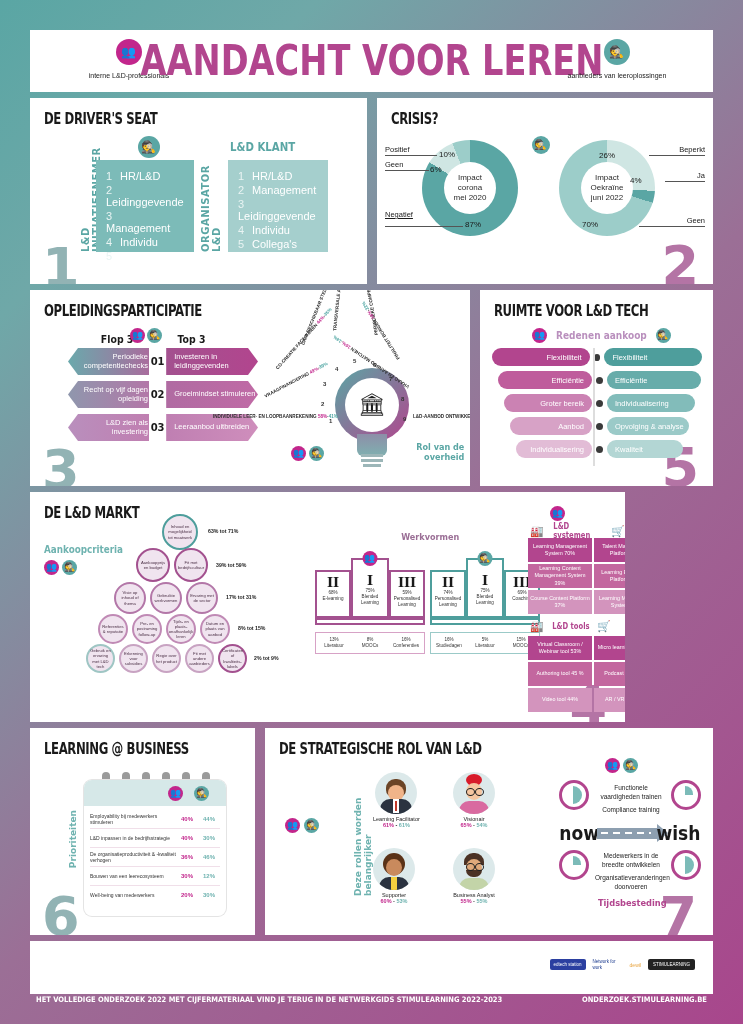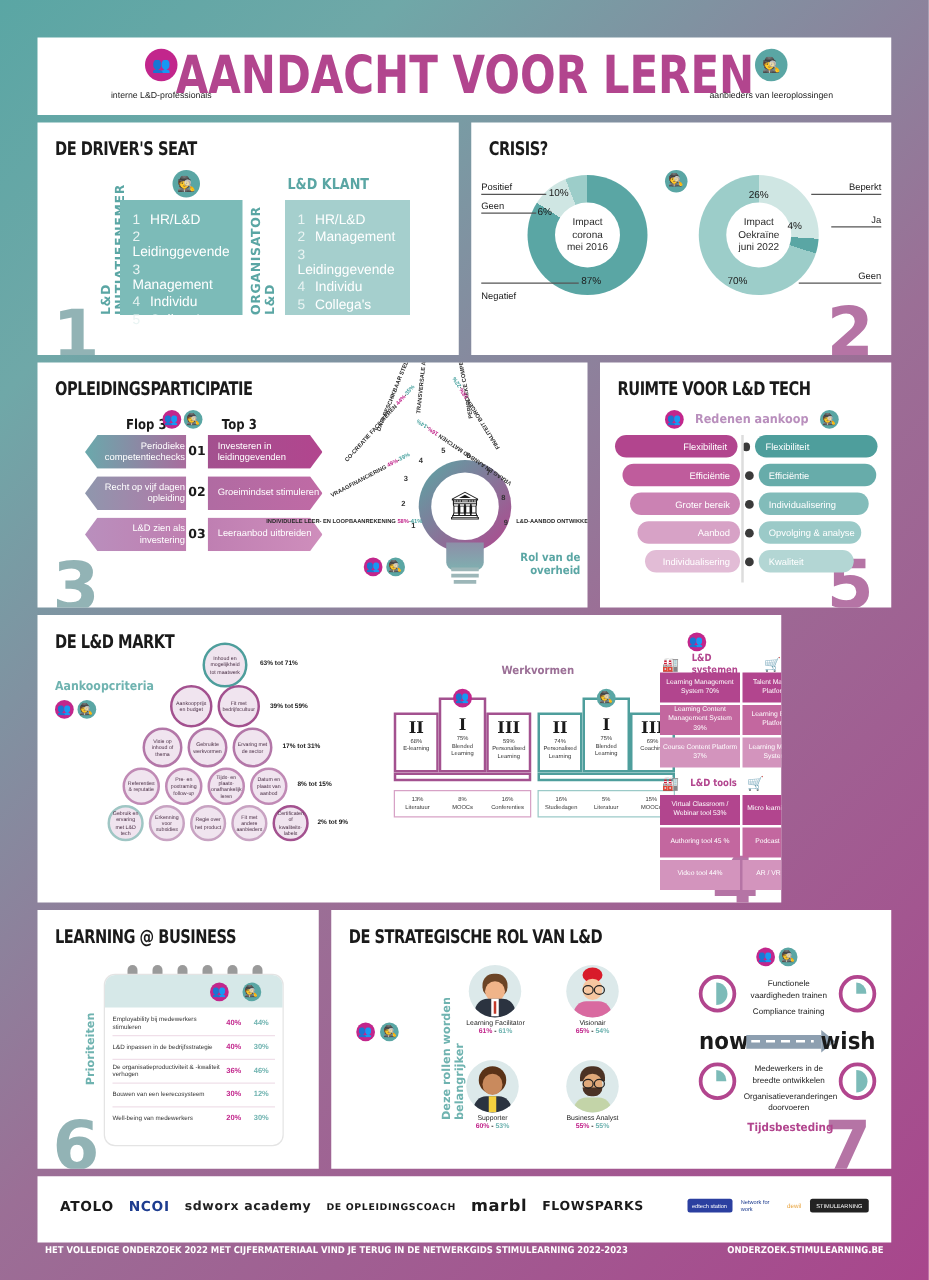--- a/index.html
+++ b/index.html
@@ -183,30 +183,30 @@
 
     <div style="position:absolute;left:155px;top:38px;">
       <div class="badge teal" style="width:18px;height:18px;"><span style="font-size:10px;">🕵</span></div>
     </div>
 
     <div class="donut" style="left:45px;top:42px;width:96px;height:96px;
            background:conic-gradient(from 0deg,#5aa6a4 0deg 302.4deg,#cfe6e3 302.4deg 338.4deg,#9ccdc9 338.4deg 360deg);">
       <div class="hole">
         <span>Impact</span>
         <span>corona</span>
-        <span>mei 2016</span>
+        <span>mei 2020</span>
       </div>
     </div>
     <div class="lbl" style="left:8px;top:47px;">Positief</div>
     <div class="lead" style="left:8px;top:57px;width:52px;"></div>
     <div class="pct" style="left:62px;top:52px;">10%</div>
     <div class="lbl" style="left:8px;top:62px;">Geen</div>
     <div class="lead" style="left:8px;top:72px;width:44px;"></div>
     <div class="pct" style="left:53px;top:67px;">6%</div>
-    <div class="lbl" style="left:8px;top:134px;">Negatief</div>
+    <div class="lbl" style="left:8px;top:112px;text-decoration:underline;">Negatief</div>
     <div class="lead" style="left:8px;top:128px;width:78px;"></div>
     <div class="pct" style="left:88px;top:122px;">87%</div>
 
     <div class="donut" style="left:182px;top:42px;width:96px;height:96px;
            background:conic-gradient(from 0deg,#cfe6e3 0deg 93.6deg,#5aa6a4 93.6deg 108deg,#9ccdc9 108deg 360deg);">
       <div class="hole">
         <span>Impact</span>
         <span>Oekraïne</span>
         <span>juni 2022</span>
       </div>
@@ -656,28 +656,20 @@
       </div>
       <div class="ttxt" style="position:absolute;left:40px;top:94px;width:72px;">Medewerkers in de breedte ontwikkelen</div>
       <div class="ttxt" style="position:absolute;left:40px;top:116px;width:72px;">Organisatieveranderingen doorvoeren</div>
 
       <div style="position:absolute;left:40px;top:140px;width:72px;text-align:center;
                   font-family:'DejaVu Sans',sans-serif;font-weight:bold;font-size:9px;color:#b2458e;transform:scaleX(.92);">Tijdsbesteding</div>
     </div>
   </div>
 
   <div class="panel" id="pf">
-    <div style="position:absolute;left:18px;top:17px;display:flex;align-items:center;gap:12px;">
-      <span class="logo">ATOLO</span>
-      <span class="logo" style="color:#1d3c8f;">NCOI</span>
-      <span class="logo" style="font-size:10px;color:#222;">sdworx academy</span>
-      <span class="logo" style="font-size:7.5px;">DE OPLEIDINGSCOACH</span>
-      <span class="logo" style="font-size:13px;">marbl</span>
-      <span class="logo" style="font-size:10px;">FLOWSPARKS</span>
-    </div>
     <div style="position:absolute;right:18px;top:18px;display:flex;align-items:center;gap:7px;">
       <span style="font-size:4.5px;color:#fff;background:#2b3fa0;padding:3px 4px;border-radius:2px;">edtech station</span>
       <span style="font-size:4.5px;color:#1d3c8f;width:30px;display:inline-block;line-height:1.2;">Network for work</span>
       <span style="font-size:5px;color:#e8a33d;">dewil</span>
       <span style="font-size:4.5px;color:#fff;background:#222;padding:3px 5px;border-radius:2px;">STIMULEARNING</span>
     </div>
   </div>
 </div>
 
 <div id="botbar">

